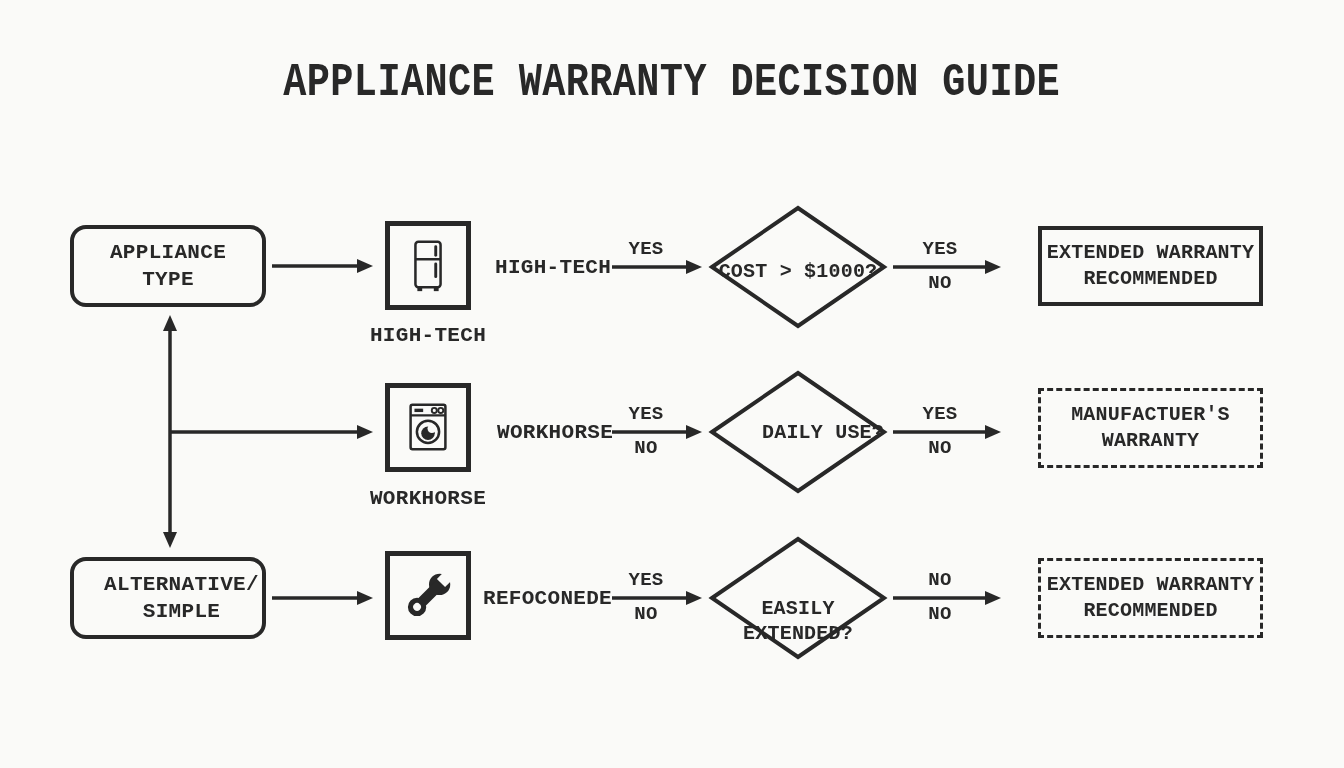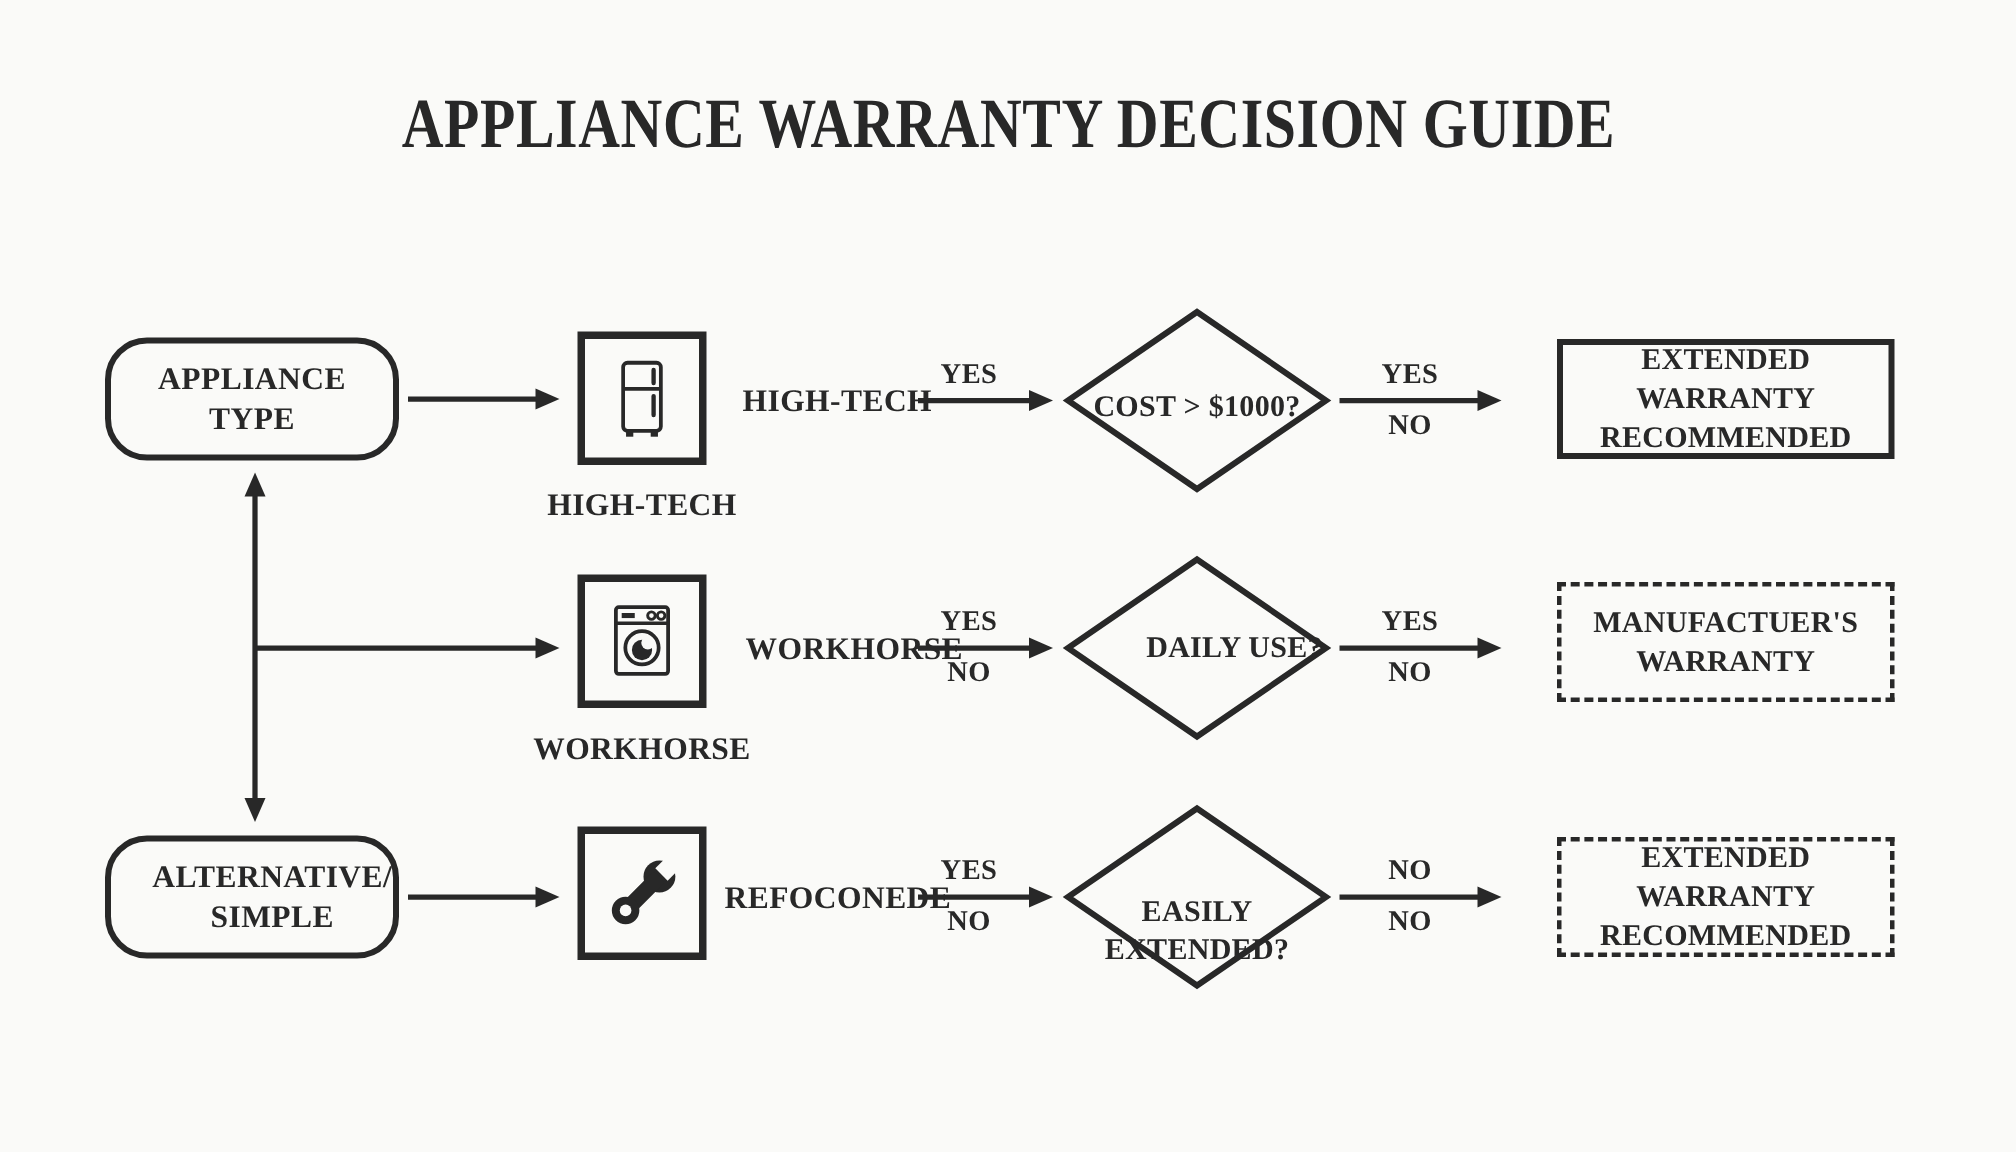--- a/index.html
+++ b/index.html
@@ -4,37 +4,37 @@
 <style>
   :root{
     --ink:#282828;
     --bg:#fafaf8;
   }
   html,body{margin:0;padding:0;background:var(--bg);}
   .canvas{
     position:relative;
     width:1344px;height:768px;
     background:var(--bg);
-    font-family:Liberation Serif, serif;
+    font-family:Liberation Mono, monospace;
     color:var(--ink);
     overflow:hidden;
   }
   .wires{position:absolute;left:0;top:0;width:1344px;height:768px;}
   .abs{position:absolute;}
   .title{
     left:0;right:0;top:56px;
     text-align:center;
     font-size:47px;font-weight:bold;letter-spacing:0.5px;
     white-space:nowrap;
   }
   .title span{display:inline-block;transform:scaleX(0.82);transform-origin:center;}
   .node{
     box-sizing:border-box;
     border:4px solid var(--ink);
-    border-radius:28px;
+    border-radius:16px;
     display:flex;flex-direction:column;align-items:center;justify-content:center;
     font-size:21px;font-weight:bold;line-height:1.3;letter-spacing:0.3px;
     text-align:center;
   }
   .iconbox{
     box-sizing:border-box;
     border:5px solid var(--ink);
     display:flex;align-items:center;justify-content:center;
   }
   .caption{

